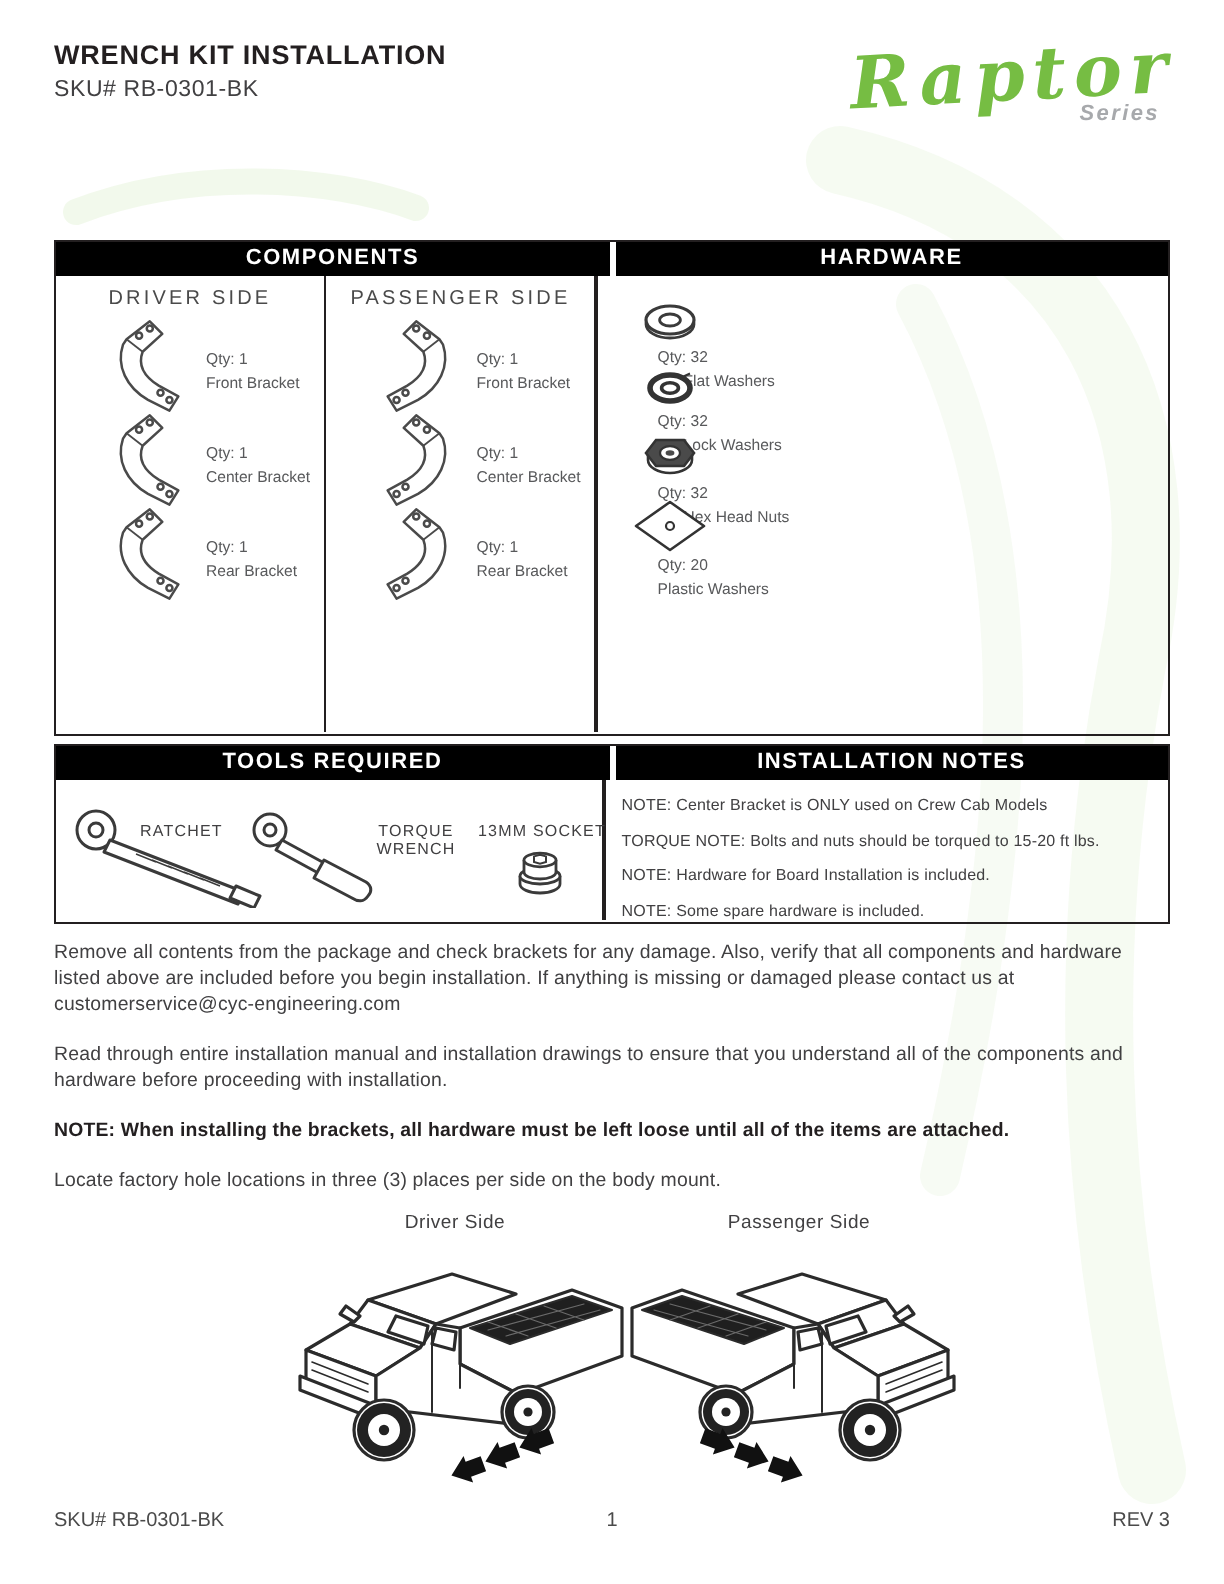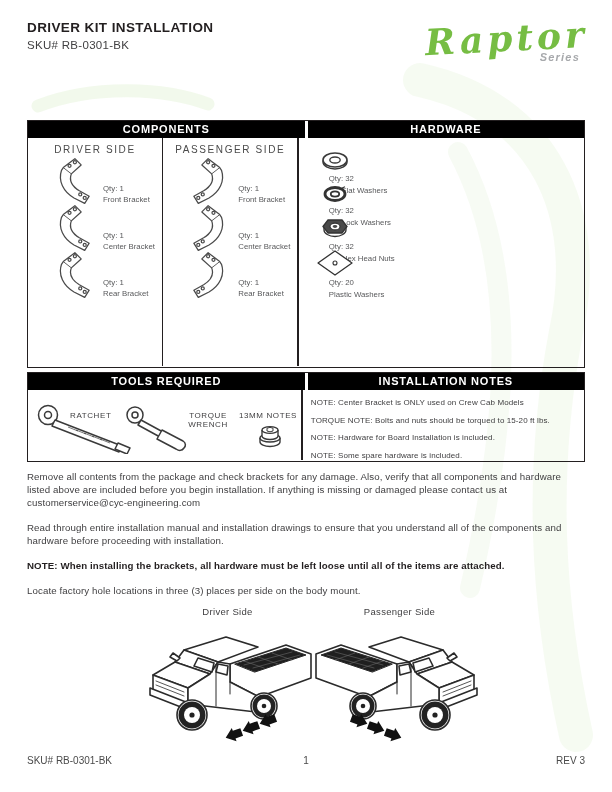--- a/index.html
+++ b/index.html
@@ -30,21 +30,21 @@
 
   #panel1{top:120px;height:248px;}
   #panel1 .panel-body{height:228px;}
   #panel2{top:372px;height:90px;}
   #panel2 .panel-body{height:70px;}
 
   .comp-half{flex:1;display:flex;}
   .comp-col{flex:1;display:flex;flex-direction:column;}
   .comp-col-title{text-align:center;font-size:10px;letter-spacing:1.6px;color:#4a4a4a;
                   margin-top:6px;margin-bottom:4px;}
-  .comp-item{display:flex;height:47px;padding-left:24px;align-items:flex-end;}
+  .comp-item{display:flex;height:47px;padding-left:24px;align-items:center;}
   .comp-item .txt{margin-left:7px;margin-top:7px;font-size:7.8px;color:#58595b;line-height:1.5;}
 
   .hw-half{flex:1;padding:13px 0 0 16px;}
   .hw-row{display:flex;height:33px;align-items:flex-start;flex-direction:column;}
   .hw-ico{width:40px;display:flex;justify-content:center;}
   .hw-row .txt{margin-left:14px;margin-top:1px;font-size:7.8px;color:#58595b;line-height:1.5;}
 
   .tools-half{flex:1;position:relative;}
   .tool-label{position:absolute;font-size:8px;letter-spacing:.6px;color:#414042;}
   .notes-half{flex:1;padding:8px 0 0 8px;}
@@ -117,21 +117,21 @@
   <svg class="watermark" width="612" height="792" viewBox="0 0 612 792">
     <g fill="none" stroke="#7dc142" stroke-linecap="round">
       <path d="M38,106 C95,84 165,88 208,104" stroke-width="13" opacity="0.10"></path>
       <path d="M420,80 C545,108 592,212 566,332 C540,470 546,600 576,735" stroke-width="34" opacity="0.07"></path>
       <path d="M458,152 C522,272 506,432 470,588" stroke-width="20" opacity="0.06"></path>
     </g>
   </svg>
 
   <div class="layer">
 
-    <div class="doc-title">DRIVER KIT INSTALLATION</div>
+    <div class="doc-title">WRENCH KIT INSTALLATION</div>
     <div class="doc-sku">SKU# RB-0301-BK</div>
     <div class="brand">
       <div class="brand-script">Raptor</div>
       <div class="brand-sub">Series</div>
     </div>
 
     <div class="panel" id="panel1">
       <div class="panel-head">
         <div class="secbar">COMPONENTS</div>
         <div class="headgap"></div>
@@ -283,21 +283,21 @@
           <div class="tool-label" style="left:42px;top:21px">RATCHET</div>
           <svg style="position:absolute;left:96px;top:15px" width="72" height="48" viewBox="0 0 72 48">
             <g stroke="#3a3a3a" stroke-width="1.5" fill="#fff" stroke-linejoin="round">
               <circle cx="11" cy="10" r="8"></circle>
                 <circle cx="11" cy="10" r="3"></circle>
               <path d="M17,15 L39,27 L36,32 L14,20 Z"></path>
               <path d="M38,25 L59,36 C62,38 62,41 60,43 C58,46 55,46 52,44 L33,34 Z"></path>
             </g>
           </svg>
           <div class="tool-label" style="left:148px;top:21px;width:64px;text-align:center">TORQUE WRENCH</div>
-          <div class="tool-label" style="left:211px;top:21px;width:66px">13MM NOTES</div>
+          <div class="tool-label" style="left:211px;top:21px;width:66px">13MM SOCKET</div>
           <svg style="position:absolute;left:228px;top:33px" width="28" height="26" viewBox="0 0 28 26">
             <g stroke="#3a3a3a" stroke-width="1.4" fill="#fff">
               <path d="M4,15 L4,19 C4,21.5 8.5,23.5 14,23.5 C19.5,23.5 24,21.5 24,19 L24,15"></path>
               <ellipse cx="14" cy="15" rx="10" ry="4"></ellipse>
               <path d="M6,7 L6,13 C6,15 9.5,16.5 14,16.5 C18.5,16.5 22,15 22,13 L22,7"></path>
               <ellipse cx="14" cy="7" rx="8" ry="3.4"></ellipse>
               <path d="M14,4.4 L17,5.2 L17,8 L14,8.8 L11,8 L11,5.2 Z" stroke-width="1"></path>
             </g>
           </svg>
         </div>

